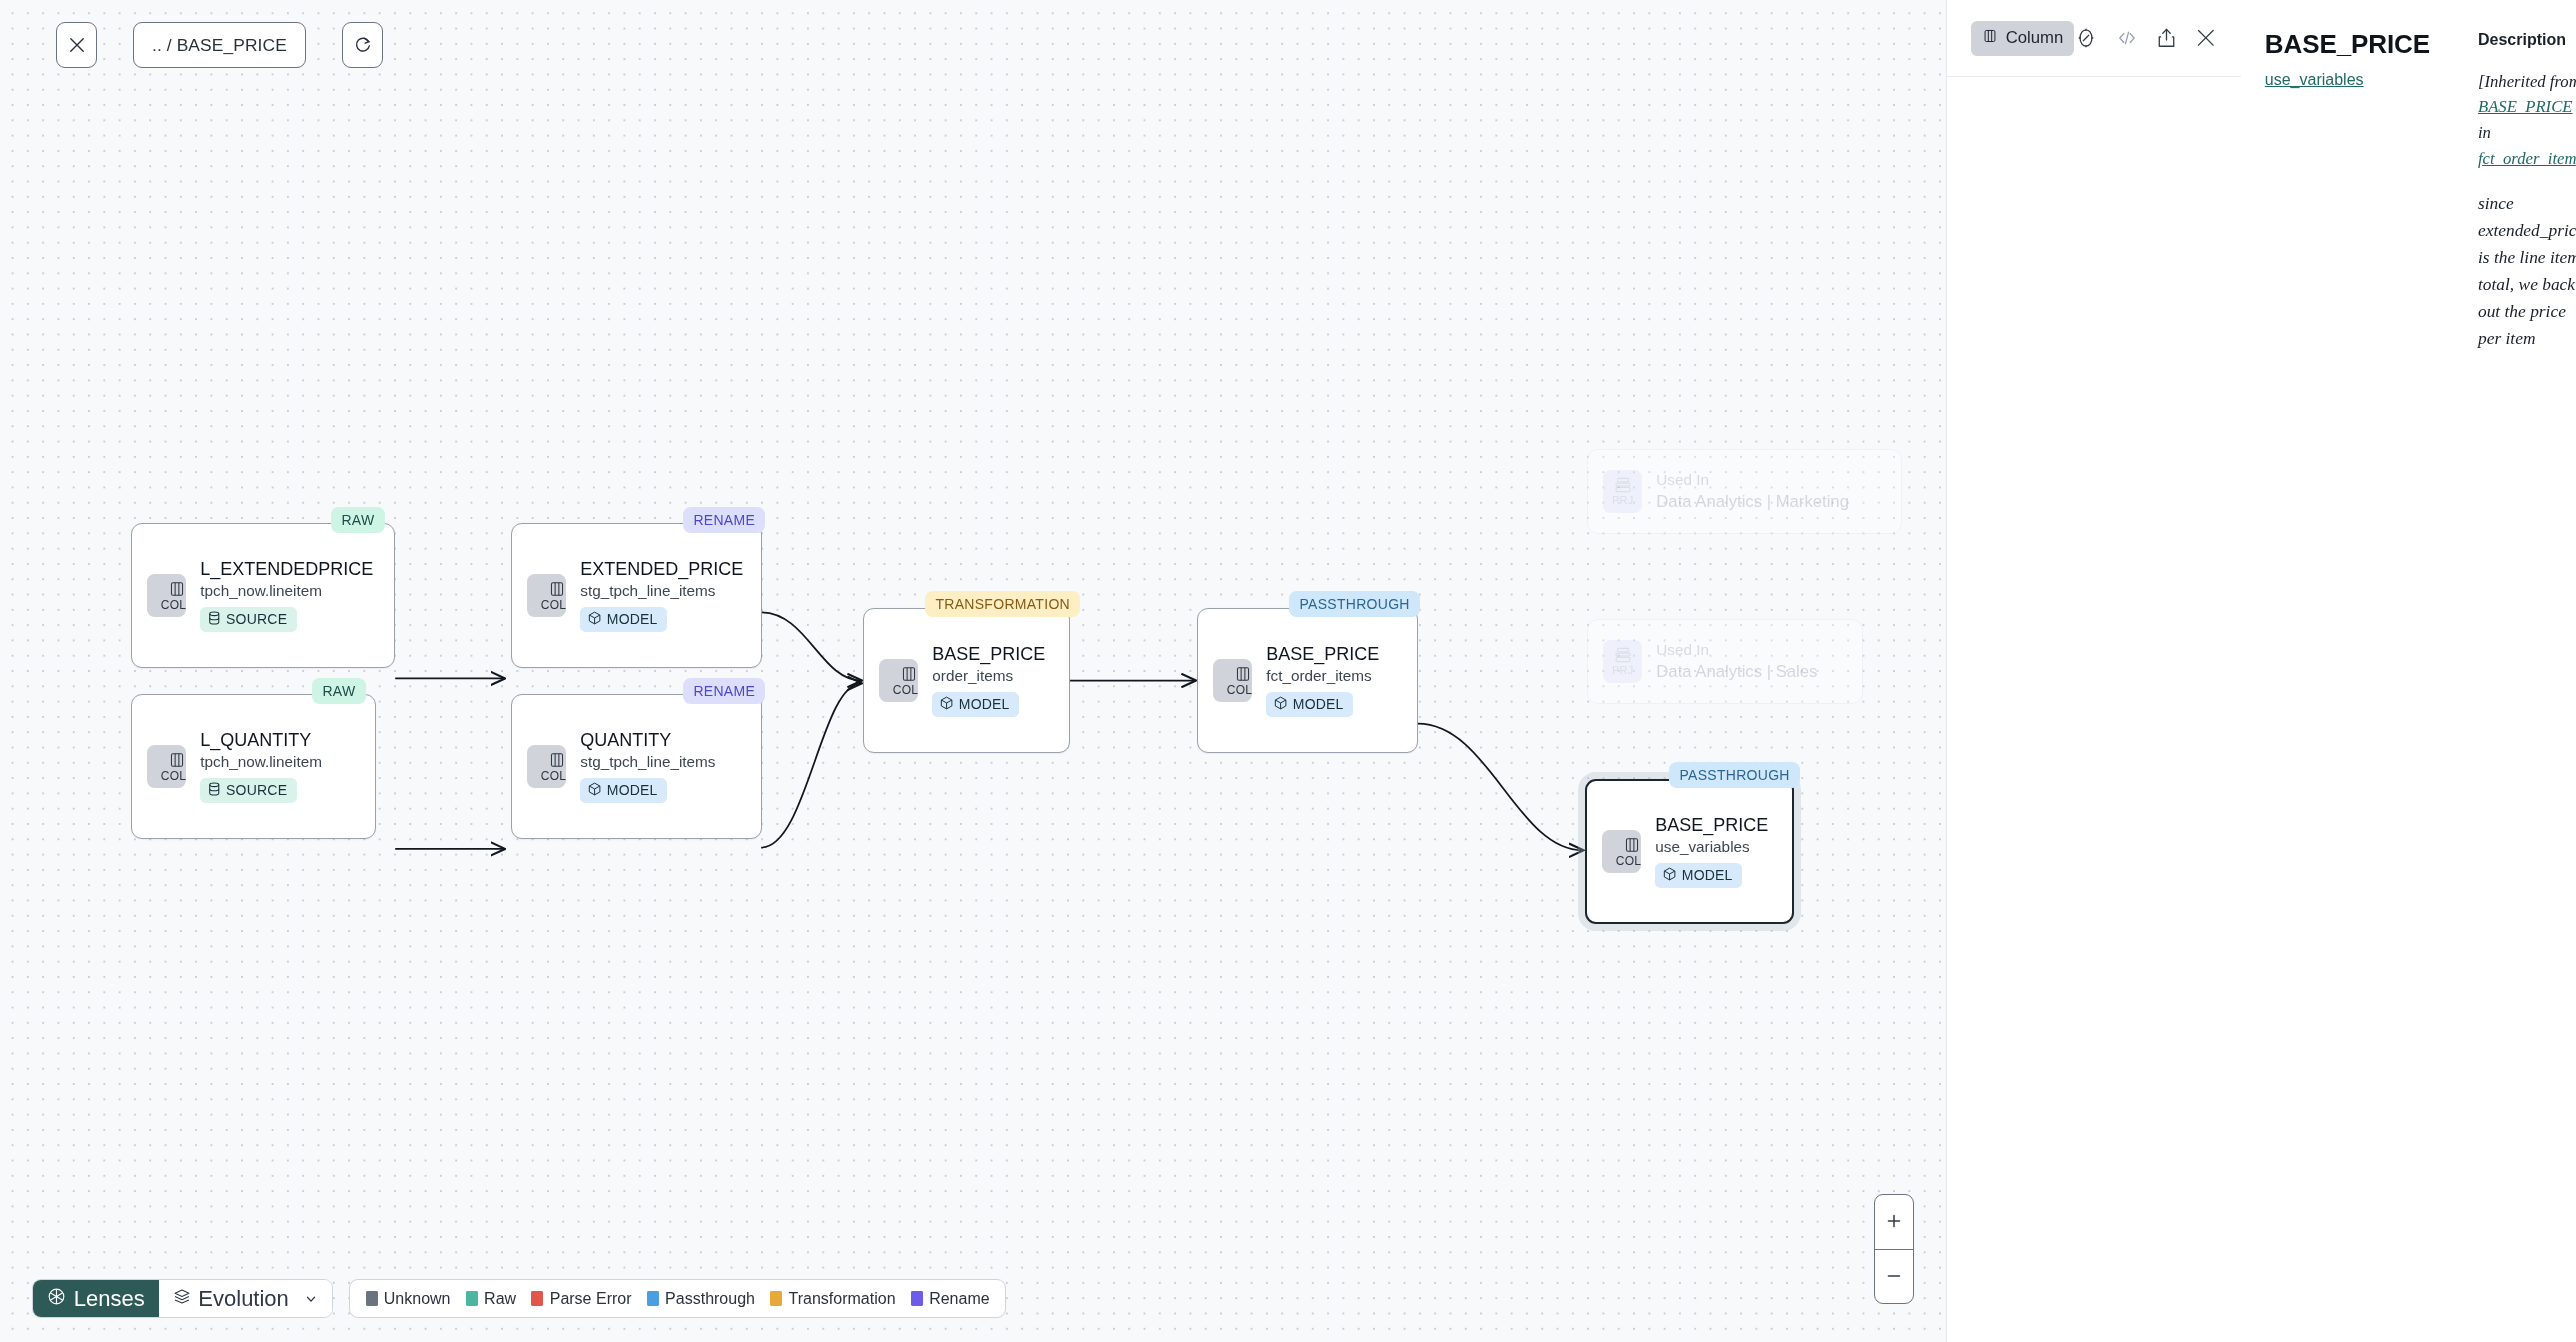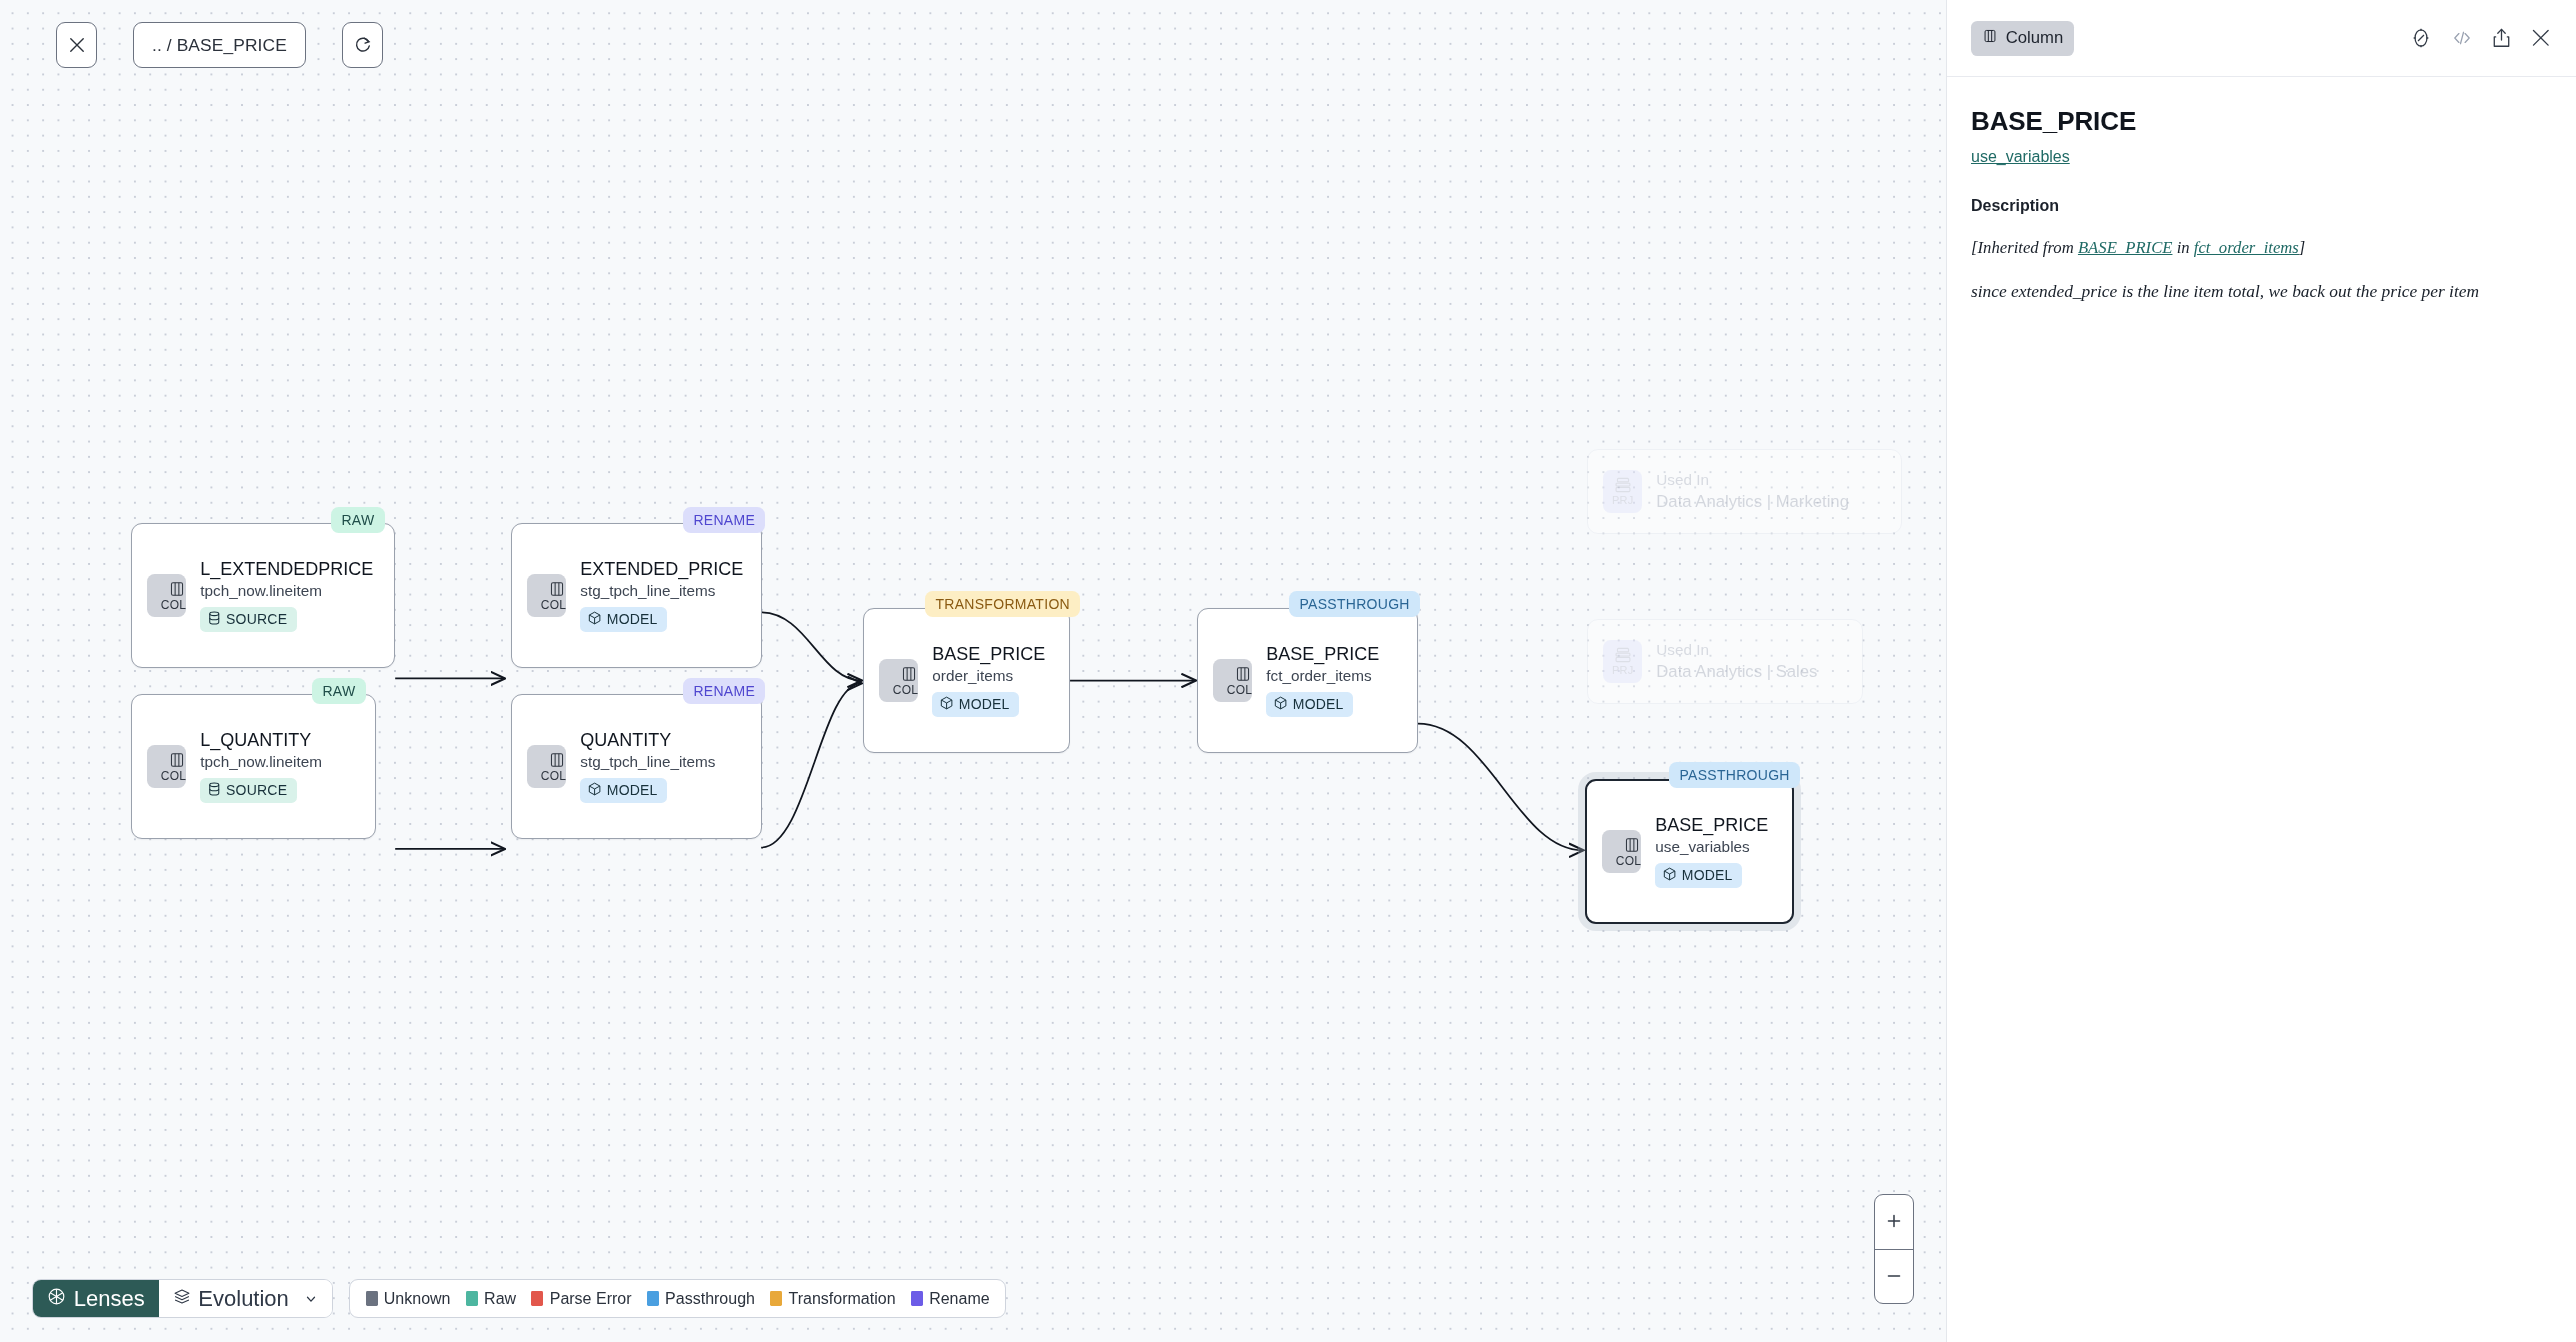--- a/index.html
+++ b/index.html
@@ -119,21 +119,21 @@
     position:absolute; right:32px; bottom:39px; width:40px;
     background:#fff; border:1.1px solid #6b7280; border-radius:9px;
     display:flex; flex-direction:column; z-index:30; overflow:hidden;
   }
   .zoom-btn { height:54px; display:flex; align-items:center; justify-content:center; cursor:pointer; color:#333b47; }
   .zoom-btn + .zoom-btn { border-top:1.1px solid #6b7280; }
 
   
   #panel {
     width: 630px; height:1343px; background:#fff;
-    border-left:1.1px solid #e4e7ec; display:flex; flex-direction:column;
+    border-left:1.1px solid #e4e7ec; display:flex; flex-direction:row;
   }
   .panel-head {
     height:77px; display:flex; align-items:center; justify-content:space-between;
     padding: 0 24px 0 24px; border-bottom:1.1px solid #e8eaef;
   }
   .kind-chip {
     display:flex; align-items:center; gap:7.7px;
     background:#cfd2d9; border-radius:6.3px; padding:7px 11px;
     font-size:16.7px; color:#1d232d;
   }

